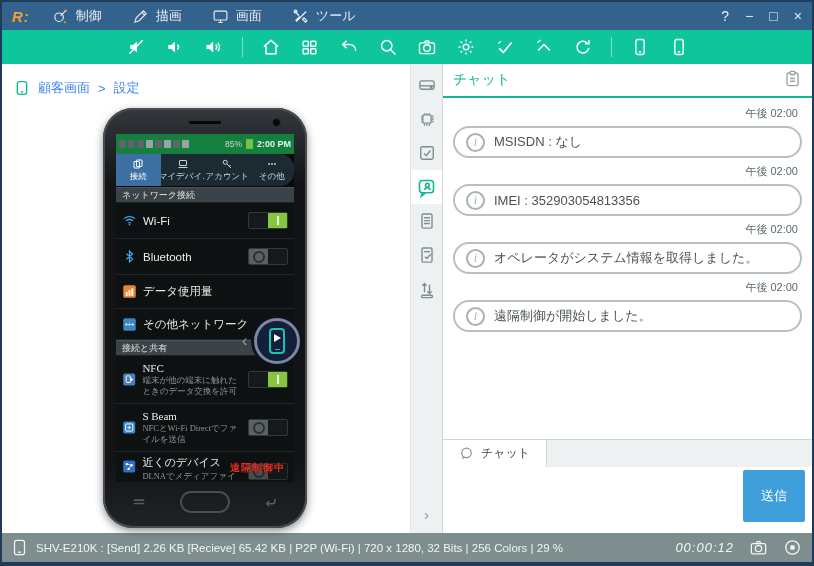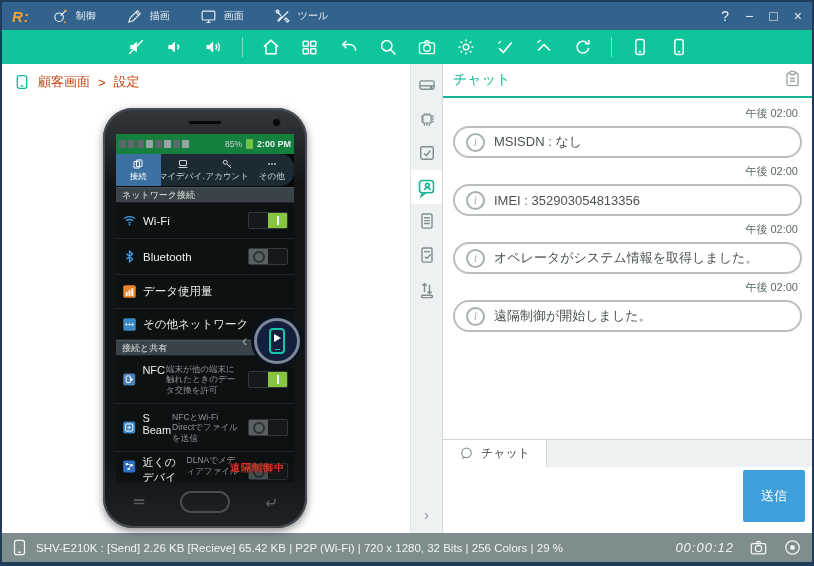--- a/index.html
+++ b/index.html
@@ -7,50 +7,50 @@
   .window{
     position:relative;width:814px;height:566px;
     font-family:"Liberation Sans",sans-serif;
     background:#fff;border:2px solid #1e3c5a;border-bottom-width:4px;
     overflow:hidden;
   }
   
   .titlebar{height:28px;background:#33638c;display:flex;align-items:center;color:#e9eef3;}
   .logo{color:#f0a231;font-weight:bold;font-size:15px;margin:0 22px 0 10px;letter-spacing:1px;font-style:italic;}
   .menus{display:flex;gap:30px;align-items:center;}
-  .menu{display:flex;gap:7px;align-items:center;font-size:10px;cursor:default;}
+  .menu{display:flex;gap:7px;align-items:center;font-size:13px;cursor:default;}
   .winctl{margin-left:auto;display:flex;gap:16px;margin-right:10px;font-size:14px;align-items:center;}
   .winctl span{cursor:default;}
   
   .toolbar{height:34px;background:#0fc69c;display:flex;align-items:center;justify-content:center;gap:17px;}
   .tbtn{display:flex;align-items:center;justify-content:center;width:22px;height:22px;}
   .tsep{width:1px;height:20px;background:rgba(255,255,255,.45);}
   
   .main{display:flex;height:469px;background:#fff;}
   .viewer{width:408px;position:relative;background:#fff;}
-  .crumb{display:flex;align-items:center;gap:8px;padding:9px 12px;color:#c2410c;font-size:13px;}
+  .crumb{display:flex;align-items:center;gap:8px;padding:15px 12px;color:#3b82f6;font-size:13px;}
   
   .phone{position:absolute;left:101px;top:44px;width:204px;height:420px;border-radius:30px;
     background:linear-gradient(180deg,#34393e,#121416 18%,#121416 85%,#202327);
     box-shadow:inset 0 0 0 2px #464c52, 0 3px 8px rgba(0,0,0,.45);}
   .speaker{position:absolute;left:50%;top:12px;transform:translateX(-50%);width:34px;height:5px;border-radius:3px;background:#060708;border:1px solid #2c3034;}
   .fcam{position:absolute;right:26px;top:10px;width:9px;height:9px;border-radius:50%;background:#05090b;border:1px solid #2c3034;}
   .screen{position:absolute;left:13px;top:26px;width:178px;height:348px;background:#070909;overflow:hidden;}
   .a-status{height:20px;background:#15803d;display:flex;align-items:center;padding:0 3px;color:#cdd4d8;font-size:8.5px;gap:2px;}
   .sico{width:7px;height:8px;background:#9aa4a8;border-radius:1px;}
   .sico.dim{background:#5d676b;}
   .batt{width:7px;height:10px;background:#76c043;border-radius:1px;margin:0 2px;}
   .a-status .time{font-weight:bold;color:#e8eef0;font-size:9px;}
   .a-tabs{height:33px;display:flex;background:#1c2b33;border-bottom:1px solid #05090c;border-radius:14px;}
   .a-tab{flex:1;display:flex;flex-direction:column;align-items:center;justify-content:center;gap:1px;color:#ccd6da;font-size:8.5px;white-space:nowrap;overflow:hidden;}
   .a-tab.active{background:#3c70a2;color:#fff;}
   .a-sec{height:16px;background:#3a4347;border-top:1px solid #4b5559;border-bottom:1px solid #1b2124;color:#dfe3e5;font-size:9px;display:flex;align-items:center;padding:0 6px;}
   .a-row{display:flex;align-items:center;padding:0 6px;gap:6px;background:#0d1112;border-bottom:1px solid #212729;position:relative;}
   .a-row .lbl{color:#ededed;font-size:11.5px;}
-  .a-row .two{display:flex;flex-direction:row;justify-content:center;gap:1px;width:104px;}
+  .a-row .two{display:flex;flex-direction:column;justify-content:center;gap:1px;width:104px;font-family:Liberation Serif, serif;}
   .a-row .two .lbl{font-size:11px;}
   .a-row .desc{color:#8e9798;font-size:8.5px;line-height:1.25;}
   .tog{width:40px;height:17px;margin-left:auto;border:1px solid #32393b;border-radius:2px;display:flex;overflow:hidden;background:#15191b;flex:none;}
   .tog i{flex:1;display:flex;align-items:center;justify-content:center;}
   .tog.on i.r{background:#86c63e;}
   .tog.on i.r::after{content:"";width:2px;height:9px;background:#f2f8ea;}
   .tog.off i.l{background:#5a6163;}
   .tog.off i.l::after{content:"";width:8px;height:8px;border:2px solid #2b3032;border-radius:50%;}
   .tog.dark{opacity:.75;}
   .stamp{position:absolute;right:9px;top:9px;color:#d8352a;font-size:10px;font-weight:bold;letter-spacing:1px;text-shadow:0 0 2px #400;}

